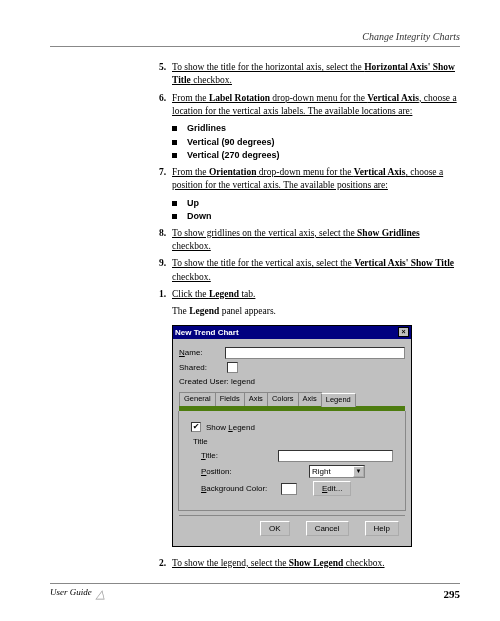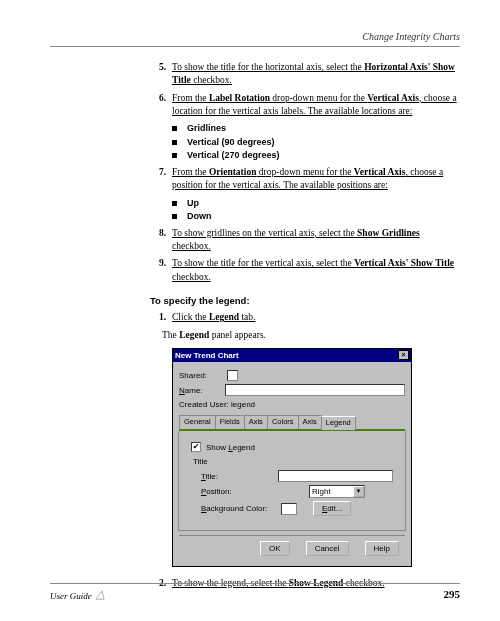--- a/index.html
+++ b/index.html
@@ -25,21 +25,21 @@
   }
   .content { margin-left: 100px; }
   .step { display: flex; margin: 4px 0; }
   .step-num { font-weight: bold; width: 16px; text-align: right; margin-right: 6px; flex-shrink: 0; }
   .step-text { flex: 1; text-decoration: underline; }
   .sub-bullets { margin-left: 22px; margin-top: 2px; margin-bottom: 2px; }
   .sub-bullet { display: flex; align-items: baseline; margin: 1px 0; }
   .bullet-sq { width: 5px; height: 5px; background: #000; margin-right: 10px; margin-top: 3px; flex-shrink: 0; }
   .bullet-text { font-weight: bold; font-size: 9px; font-family: Arial, sans-serif; }
   .section-heading { font-weight: bold; font-family: Arial, sans-serif; font-size: 9.5px; margin-top: 10px; margin-bottom: 4px; margin-left: 0; }
-  .indent-text { margin-left: 12px; margin-top: 2px; }
+  .indent-text { margin-left: 22px; margin-top: 2px; }
 
   
   .dialog-wrap { margin: 6px 0 10px 22px; width: 240px; }
   .dialog {
     border: 1px solid #000;
     background: #c0c0c0;
     font-family: 'MS Sans Serif', Arial, sans-serif;
     font-size: 8px;
     color: #000;
   }
@@ -71,21 +71,21 @@
     height: 12px;
     flex: 1;
   }
   .shared-box {
     width: 11px; height: 11px;
     background: #fff;
     border: 1px inset #888;
     margin-left: 2px;
   }
   .created-user { margin: 3px 0 5px 0; }
-  .tabs-row { display: flex; border-bottom: 2px solid #4d7c0f; margin-bottom: 4px; }
+  .tabs-row { display: flex; border-bottom: 5px solid #4d7c0f; margin-bottom: 4px; }
   .tab {
     border: 1px solid #888;
     border-bottom: none;
     padding: 1px 4px;
     background: #c0c0c0;
     font-size: 7.5px;
     margin-right: -1px;
   }
   .tab.active { background: #c0c0c0; border-top: 1px solid #fff; position: relative; top: 1px; }
   .tab-panel { padding: 4px 6px; min-height: 100px; border: 1px solid #888; border-top: none; margin: -4px -1px 0 -1px; background:#c0c0c0;}
@@ -172,21 +172,21 @@
     bottom: 18px;
     left: 50px;
     right: 40px;
     display: flex;
     justify-content: space-between;
     align-items: center;
     font-size: 9px;
     border-top: 0.5px solid #888;
     padding-top: 2px;
   }
-  .footer-left { font-style: italic; display: flex; align-items: flex-end; gap: 4px; }
+  .footer-left { font-style: italic; display: flex; align-items: flex-start; gap: 4px; }
   .footer-logo { font-size: 12px; color: #999; }
   .page-num { font-weight: bold; font-size: 11px; }
   .underline { text-decoration: underline; }
 </style>
 </head>
 <body>
 
 <div class="header-right">Change Integrity Charts</div>
 
 <div class="content">
@@ -230,44 +230,43 @@
       <div class="step">
         <span class="step-num">8.</span>
         <span class="step-text">To show gridlines on the vertical axis, select the <b>Show Gridlines</b> checkbox.</span>
       </div>
       <div class="step">
         <span class="step-num">9.</span>
         <span class="step-text">To show the title for the vertical axis, select the <b>Vertical Axis' Show Title</b> checkbox.</span>
       </div>
     </div>
 
-  <div class="section-heading">To specify the legend:</div>
 
   <div id="steps-b">
       <div class="step">
         <span class="step-num">1.</span>
         <span class="step-text">Click the <b>Legend</b> tab.</span>
       </div>
       <div class="indent-text">The <b>Legend</b> panel appears.</div>
     </div>
 
   <div class="dialog-wrap">
     <div class="dialog">
       <div class="titlebar">
         <span>New Trend Chart</span>
         <span class="close-btn">×</span>
       </div>
       <div class="dlg-body">
         <div class="form-row">
+          <span class="form-label underline-first"><span class="underline">N</span>ame:</span>
+          <span class="text-input"></span>
+        </div>
+        <div class="form-row">
           <span class="form-label">Shared:</span>
           <span class="shared-box"></span>
-        </div>
-        <div class="form-row">
-          <span class="form-label underline-first"><span class="underline">N</span>ame:</span>
-          <span class="text-input"></span>
         </div>
         <div class="created-user">
           <span>Created User:</span>
           <span>legend</span>
         </div>
 
         <div class="tabs-row" id="tabs-row">
             <span class="tab">General</span>
             <span class="tab">Fields</span>
             <span class="tab">Axis</span>

